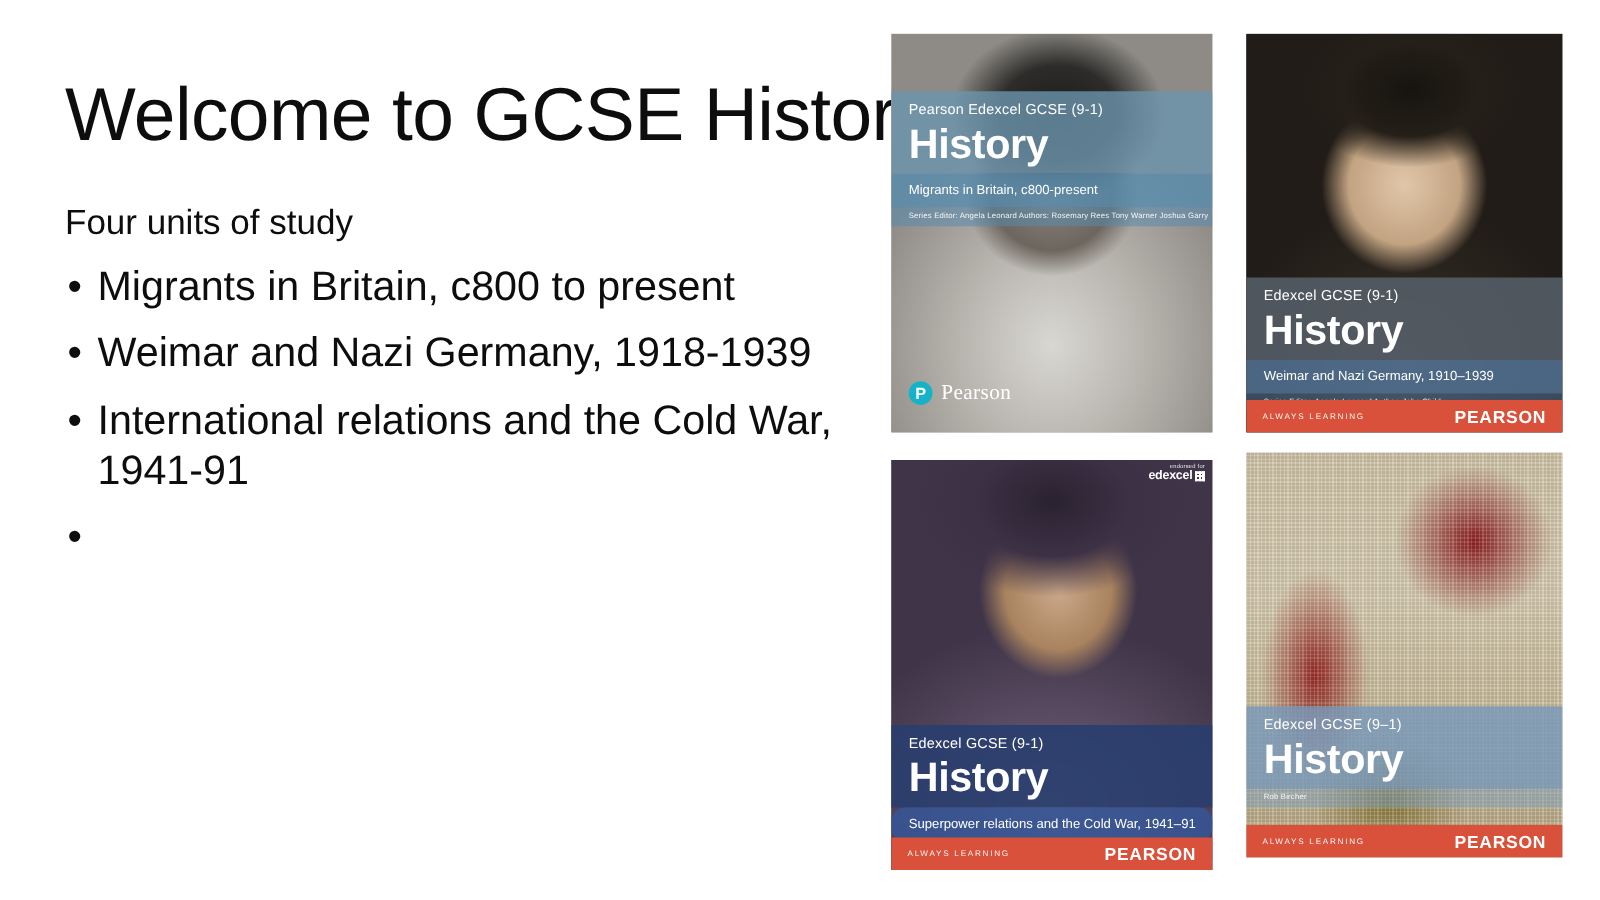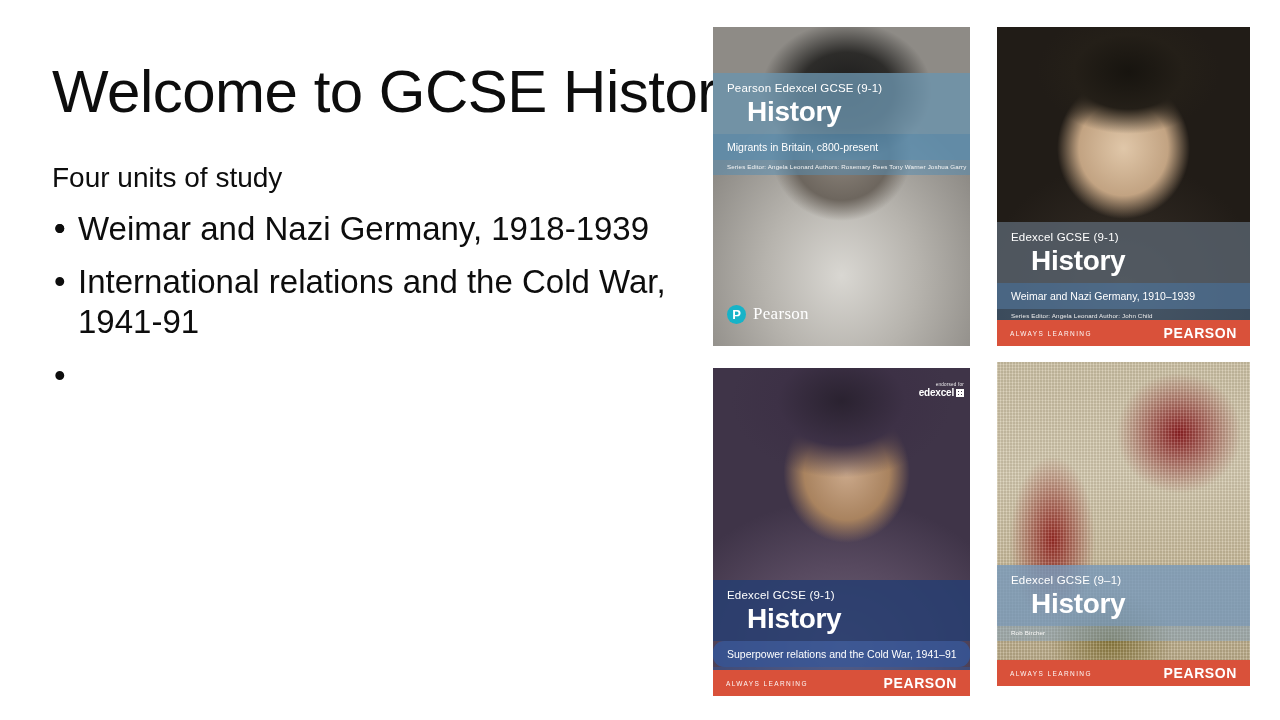--- a/index.html
+++ b/index.html
@@ -128,26 +128,25 @@
     color: #ffffff;
   }
   .band-head .eyebrow {
     font-size: 11.5px;
     font-weight: 400;
     letter-spacing: .2px;
     line-height: 1.2;
     white-space: nowrap;
   }
   .band-head .hist {
-    font-size: 28px;
+    font-size: 33px;
     font-weight: 700;
     line-height: 1.08;
     margin-top: 1px;
     letter-spacing: -0.3px;
-    margin-left: 20px;
   }
   .band-sub {
     padding: 7px 7px 6px 14px;
     color: #ffffff;
     font-size: 10.5px;
     line-height: 1.25;
     white-space: nowrap;
     overflow: hidden;
   }
   .band-auth {
@@ -228,21 +227,21 @@
     color: #ffffff;
     font-family: "Liberation Serif", serif;
     font-size: 17px;
     letter-spacing: .3px;
   }
 
   
   .edexcel-badge {
     position: absolute;
     right: 6px;
-    top: 15px;
+    top: 3px;
     text-align: right;
     color: #ffffff;
   }
   .edexcel-badge .endorsed {
     font-size: 4.6px;
     letter-spacing: .2px;
     opacity: .9;
     line-height: 1;
   }
   .edexcel-badge .row {
@@ -269,20 +268,21 @@
 <body>
 
 <div class="slide">
 
   <div class="text-col">
     <h1 class="slide-title">Welcome to GCSE History!</h1>
     <p class="lead-line">Four units of study</p>
     <ul class="bullets">
       <li>
         <span class="dot">•</span>
+        <span>Migrants in Britain, c800 to present</span>
       </li>
       <li>
         <span class="dot">•</span>
         <span>Weimar and Nazi Germany, 1918-1939</span>
       </li>
       <li>
         <span class="dot">•</span>
         <span>International relations and the Cold War, 1941-91</span>
       </li>
       <li>

